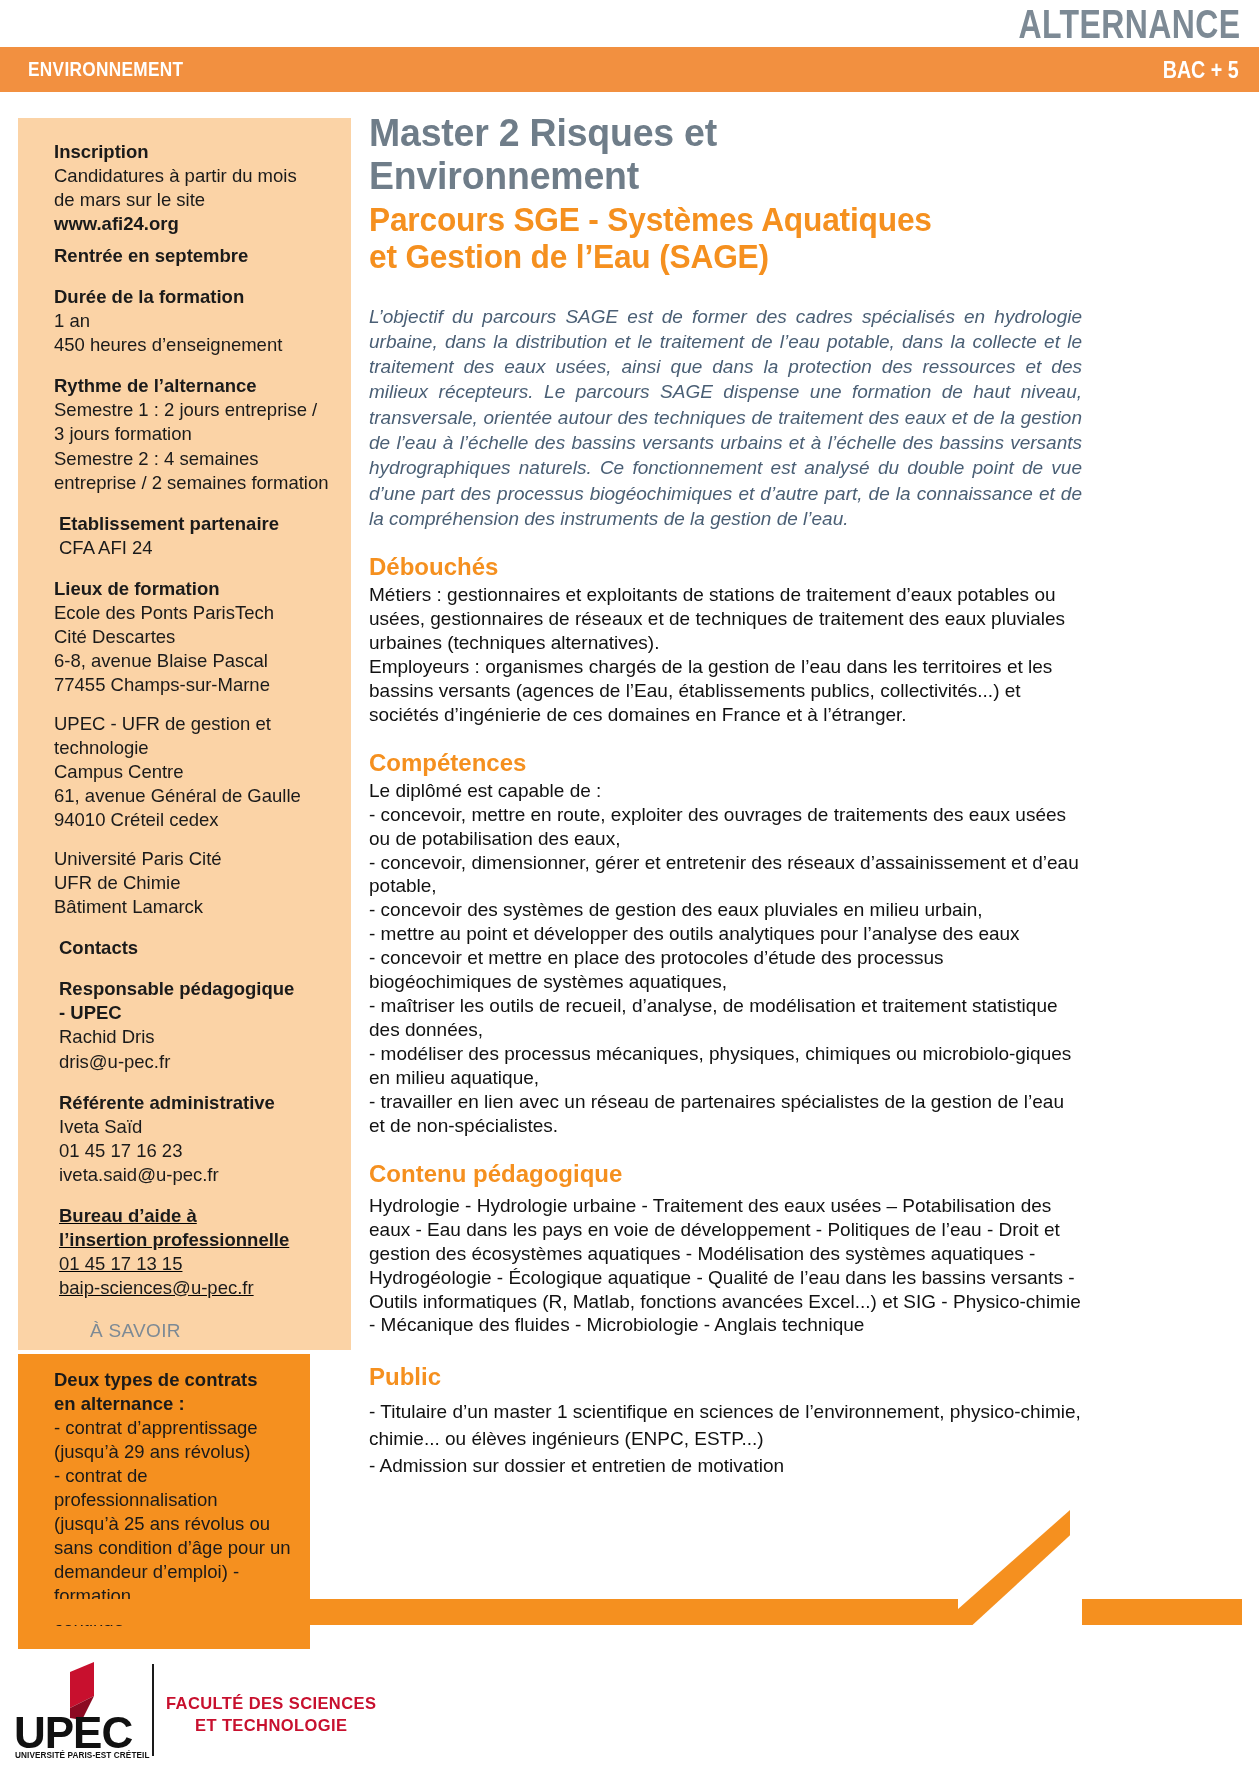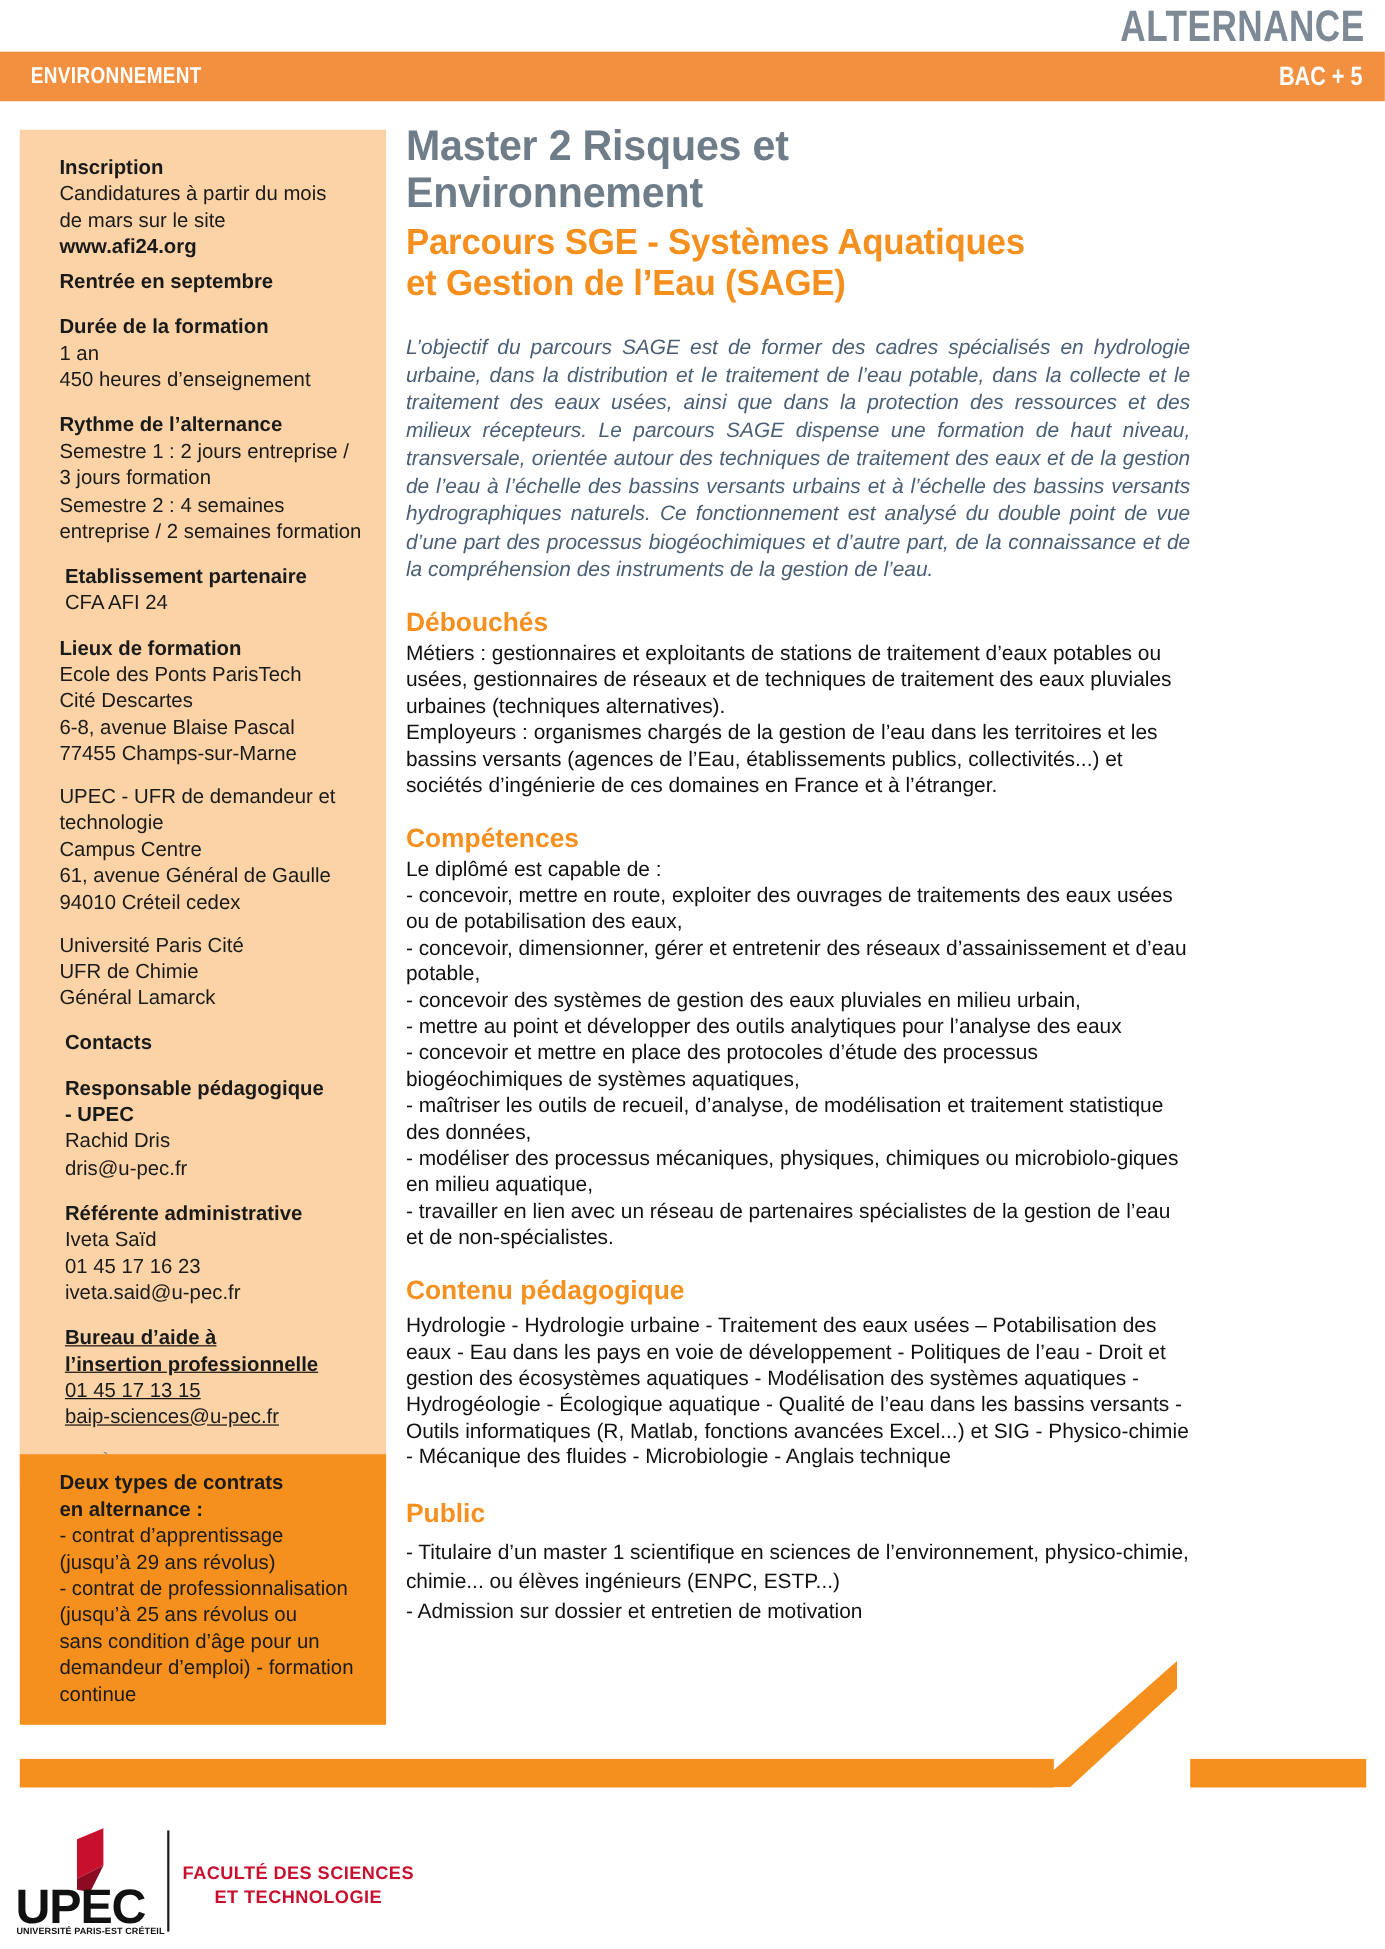--- a/index.html
+++ b/index.html
@@ -92,22 +92,22 @@
     letter-spacing: 0.3px;
   }
   .asavoir-wrap {
     position: relative;
     margin-top: 16px;
     height: 26px;
   }
   .savoir-box {
     position: absolute;
     left: 18px;
-    top: 1322px;
-    width: 333px;
+    top: 1354px;
+    width: 292px;
     background: #f5901f;
     padding: 14px 12px 16px 36px;
   }
   .savoir-box p {
     font-size: 18.5px;
     line-height: 1.30;
     color: #1a1a1a;
   }
   .savoir-box .hd { font-weight: 700; }
 
@@ -256,28 +256,28 @@
       <p class="hd">Etablissement partenaire</p>
       <p>CFA AFI 24</p>
     </div>
 
     <div class="sb-block">
       <p class="hd">Lieux de formation</p>
       <p>Ecole des Ponts ParisTech</p>
       <p>Cité Descartes</p>
       <p>6-8, avenue Blaise Pascal</p>
       <p>77455 Champs-sur-Marne</p>
-      <p style="margin-top:15px">UPEC - UFR de demandeur et</p>
+      <p style="margin-top:15px">UPEC - UFR de gestion et</p>
       <p>technologie</p>
       <p>Campus Centre</p>
       <p>61, avenue Général de Gaulle</p>
       <p>94010 Créteil cedex</p>
       <p style="margin-top:15px">Université Paris Cité</p>
       <p>UFR de Chimie</p>
-      <p>Général Lamarck</p>
+      <p>Bâtiment Lamarck</p>
     </div>
 
     <div class="sb-block sb-indent" style="">
       <p class="hd">Contacts</p>
     </div>
 
     <div class="sb-block sb-indent">
       <p class="hd">Responsable pédagogique</p>
       <p class="hd">- UPEC</p>
       <p>Rachid Dris</p>

